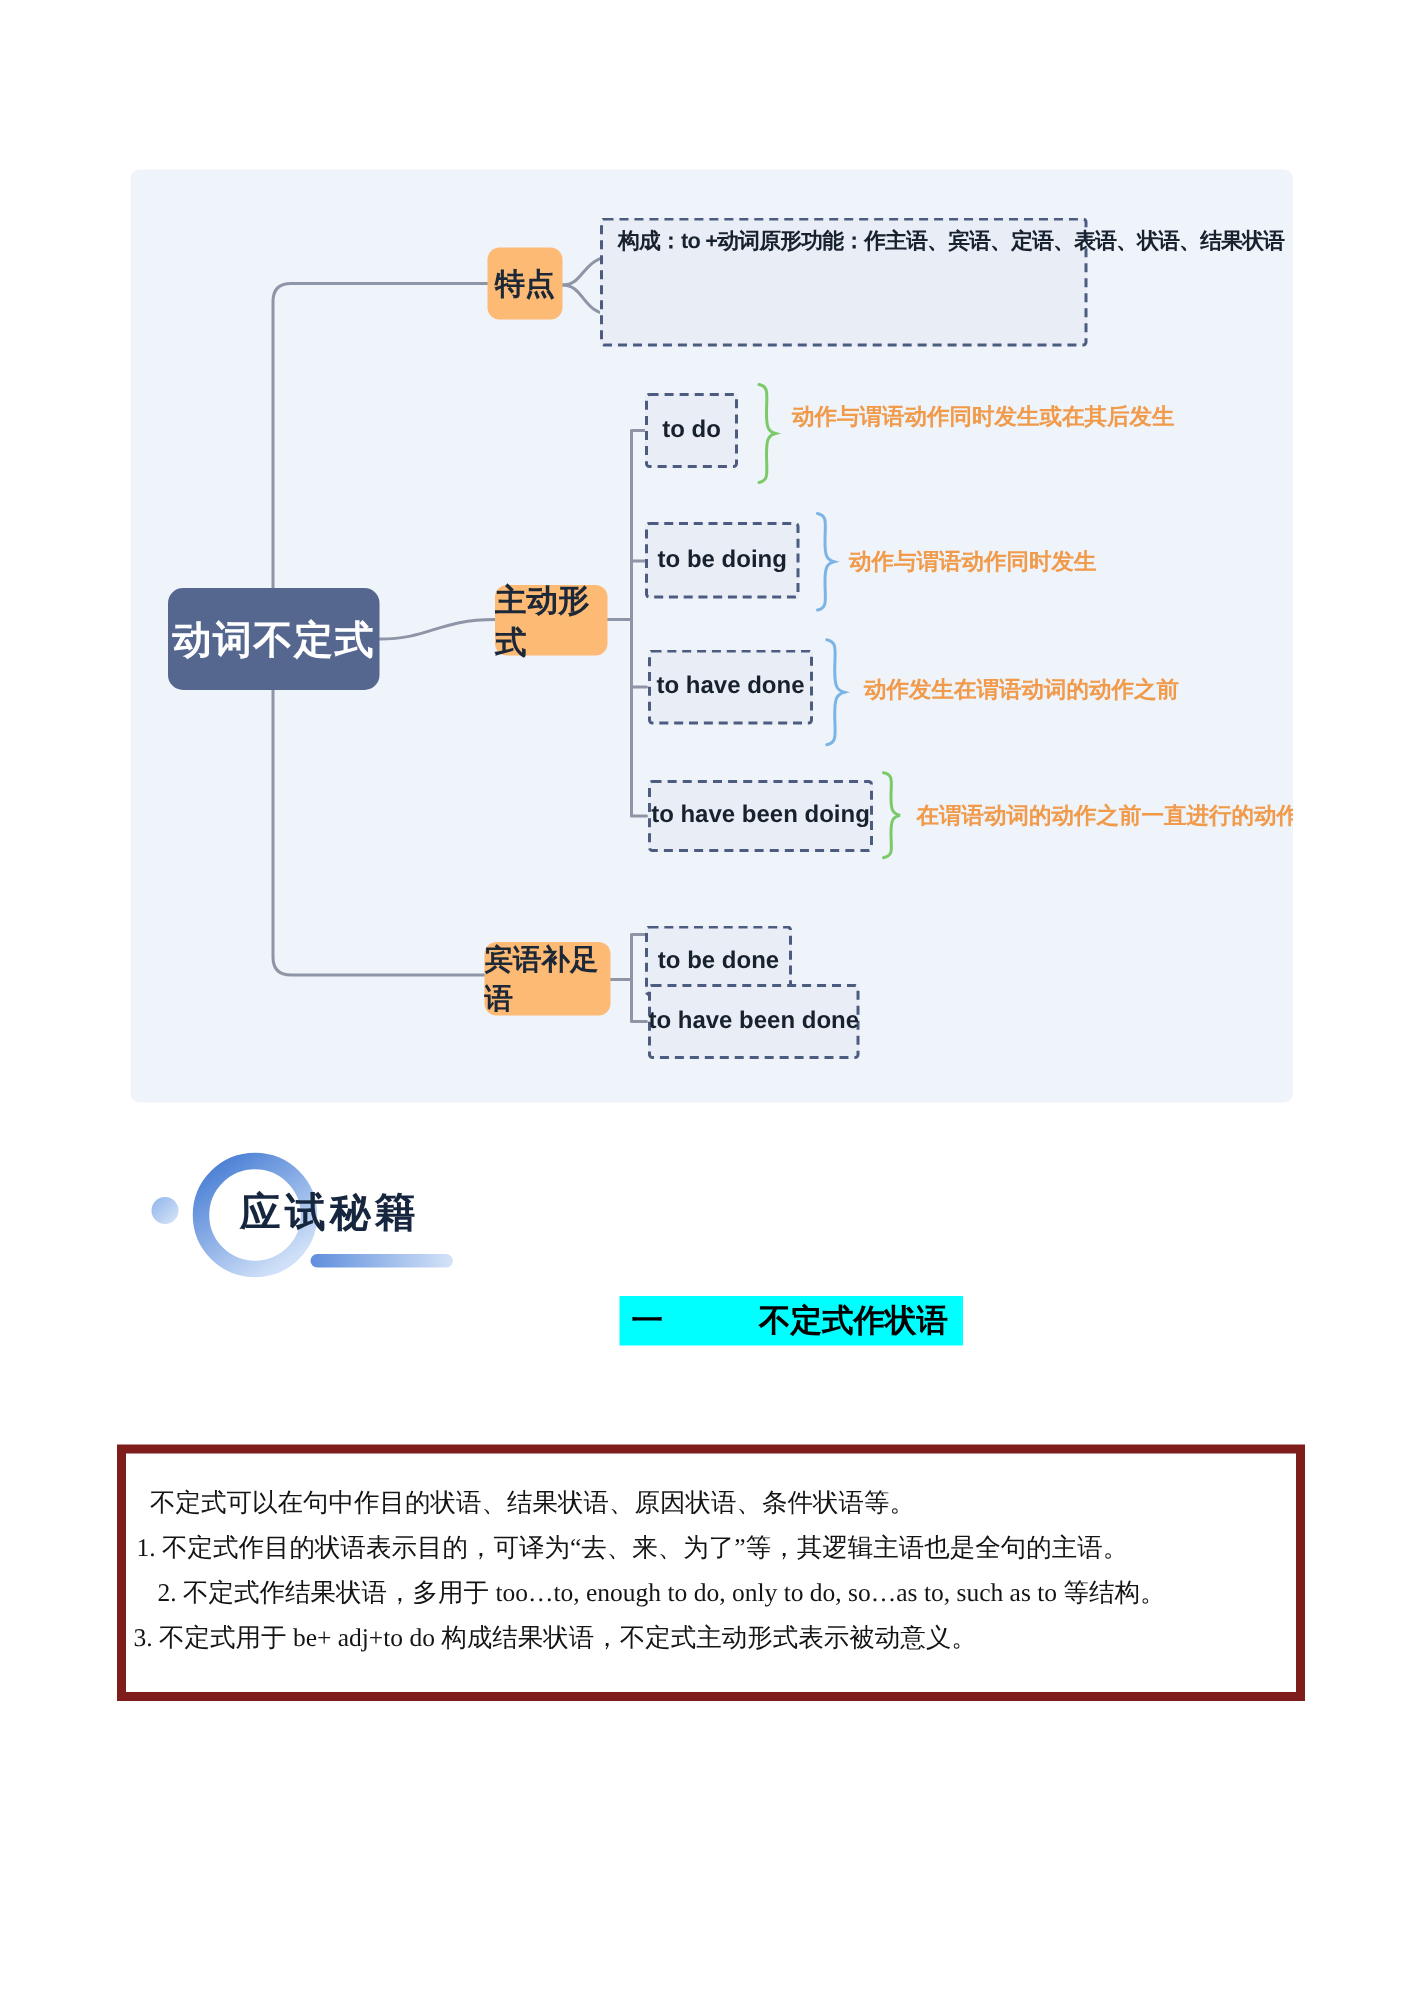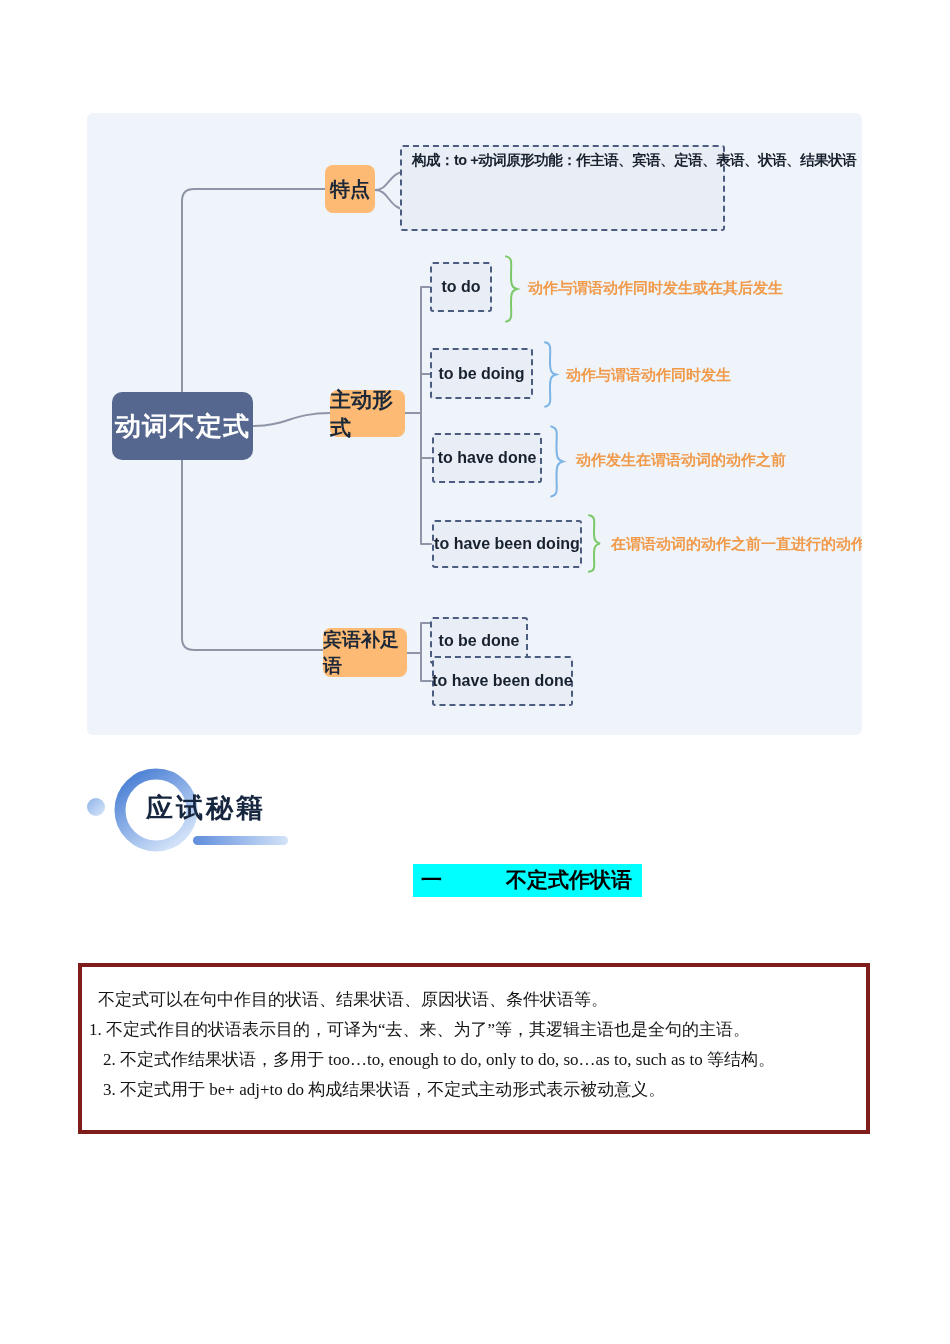--- a/index.html
+++ b/index.html
@@ -33,41 +33,41 @@
   .fb-tohavedone { left:345px; top:320px; width:110px; height:50px; }
   .fb-tohavebeendoing { left:345px; top:407px; width:150px; height:48px; }
   .fb-tobedone { left:343px; top:504px; width:98px;  height:47px; }
   .fb-tohavebeendone { left:345px; top:543px; width:141px; height:50px; }
 
   .brace { position:absolute; overflow:visible; }
   .note { position:absolute; transform:translateY(-50%); color:#f09a4a; font-weight:800;
           font-size:15px; white-space:nowrap; }
 
   
-  .exam-header { left:83px; top:763px; width:260px; height:100px; }
+  .exam-header { left:97px; top:763px; width:260px; height:100px; }
   .exam-header svg { position:absolute; left:0; top:0; }
   .exam-header-title { position:absolute; left:63px; top:27px; font-size:27px; font-weight:800;
                        color:#17263f; letter-spacing:3px; }
 
   
   .section-heading { left:413px; top:864px; background:#00ffff; display:inline-flex;
                      align-items:center; padding:2px 10px 3px 8px; font-weight:800;
                      font-size:21px; color:#000; }
   .section-heading .gap { display:inline-block; width:64px; }
 
   
   .summary-box { left:78px; top:963px; width:792px; height:171px;
-                 border:4px solid #7f1d1d; background:#fff; padding-top:18px;
+                 border:6px solid #7f1d1d; background:#fff; padding-top:18px;
                  font-family:"Liberation Serif","DejaVu Serif",serif; font-size:17px;
                  color:#141414; }
   .summary-box p { line-height:30px; white-space:nowrap; }
   .summary-box .p0 { padding-left:16px; }
   .summary-box .p1 { padding-left:7px; }
   .summary-box .p2 { padding-left:21px; }
-  .summary-box .p3 { padding-left:21px; }
+  .summary-box .p3 { padding-left:5px; }
 </style>
 </head>
 <body>
 
 <div class="abs mindmap-panel">
 
   <svg class="connectors" viewBox="0 0 775 622" fill="none" stroke="#8d95a6" stroke-width="2" stroke-linecap="round">
     <path d="M238,76 H107 Q95,76 95,88 V525 Q95,537 107,537 H236"></path>
     <path d="M166,313 C200,313 205,300 243,300"></path>
     <path d="M288,77 C303,77 301,58 322,58"></path>
@@ -100,21 +100,21 @@
   <svg class="brace" style="left:455px; top:228px; width:16px; height:67px" viewBox="0 0 16 100" preserveAspectRatio="none">
     <path d="M3,2 C10,4 8,12 8,30 C8,44 9,48 14,50 C9,52 8,56 8,70 C8,88 10,96 3,98" fill="none" stroke-width="2" stroke-linecap="round" vector-effect="non-scaling-stroke" stroke="#7DB4E6"></path>
   </svg>
   <svg class="brace" style="left:461px; top:312px; width:17px; height:73px" viewBox="0 0 16 100" preserveAspectRatio="none">
     <path d="M3,2 C10,4 8,12 8,30 C8,44 9,48 14,50 C9,52 8,56 8,70 C8,88 10,96 3,98" fill="none" stroke-width="2" stroke-linecap="round" vector-effect="non-scaling-stroke" stroke="#7DB4E6"></path>
   </svg>
   <svg class="brace" style="left:499px; top:401px; width:16px; height:59px" viewBox="0 0 16 100" preserveAspectRatio="none">
     <path d="M3,2 C10,4 8,12 8,30 C8,44 9,48 14,50 C9,52 8,56 8,70 C8,88 10,96 3,98" fill="none" stroke-width="2" stroke-linecap="round" vector-effect="non-scaling-stroke" stroke="#7CC96A"></path>
   </svg>
 
-  <div class="note" style="left:441px; top:175px">动作与谓语动作同时发生或在其后发生</div>
+  <div class="note" style="left:441px; top:165px">动作与谓语动作同时发生或在其后发生</div>
   <div class="note" style="left:479px; top:262px">动作与谓语动作同时发生</div>
   <div class="note" style="left:489px; top:347px">动作发生在谓语动词的动作之前</div>
   <div class="note" style="left:524px; top:431px">在谓语动词的动作之前一直进行的动作</div>
 </div>
 
 <div class="abs exam-header">
   <svg width="260" height="100" viewBox="0 0 260 100">
     <defs>
       <linearGradient id="ringGrad" x1="0" y1="0" x2="0.7" y2="1">
         <stop offset="0" stop-color="#3f77d2"></stop>

